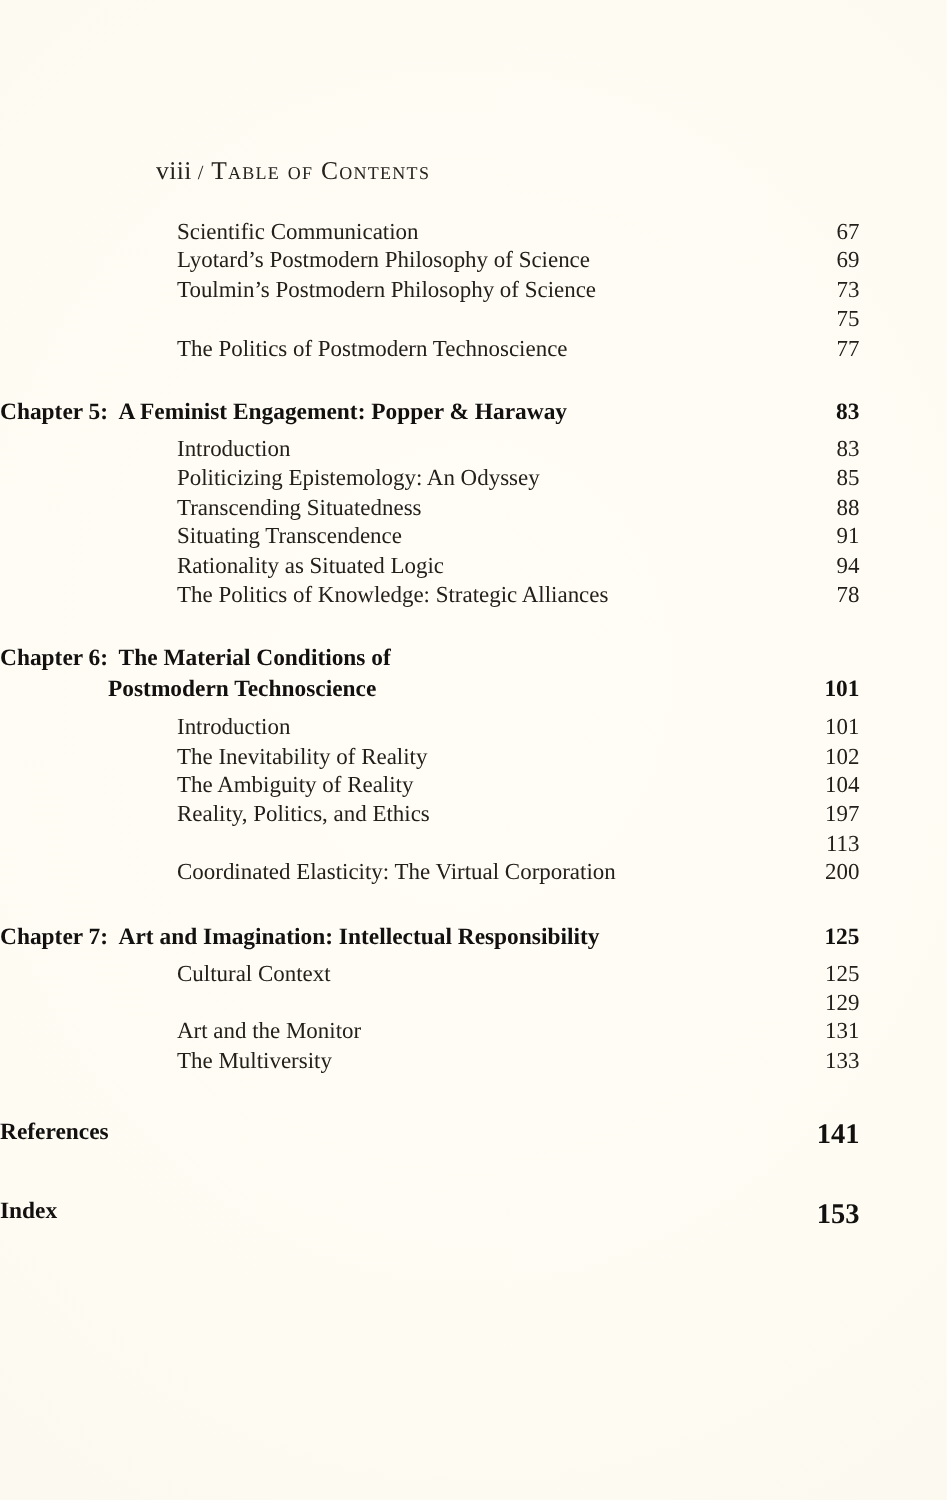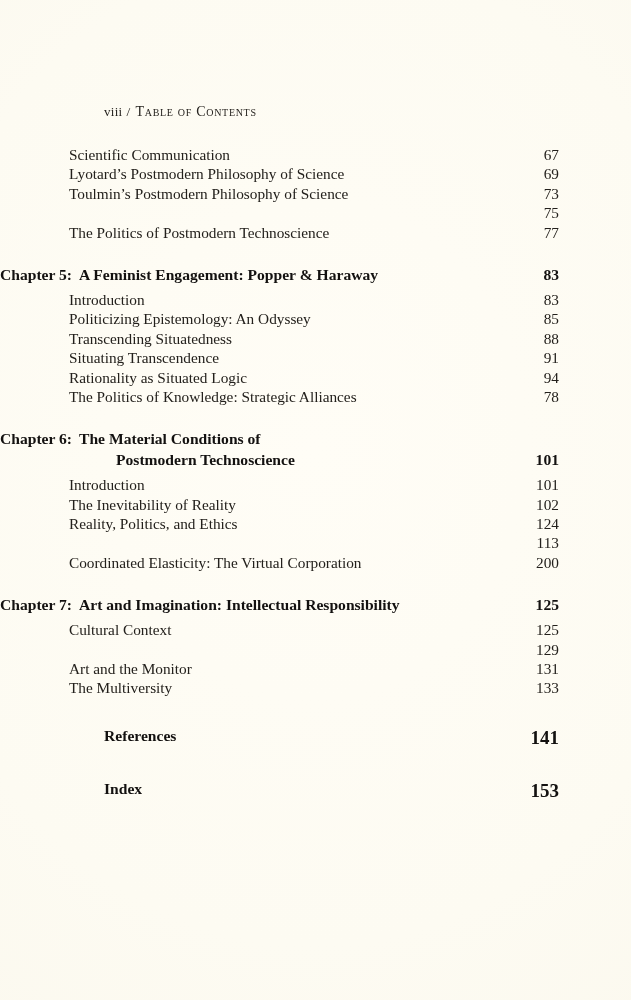--- a/index.html
+++ b/index.html
@@ -35,29 +35,29 @@
   .runhead {
     position: absolute;
     left: 104px;
     top: 104px;
     font-size: 13.5px;
     letter-spacing: 0.02em;
     white-space: nowrap;
     color: #26231f;
   }
   .runhead .folio {
-    font-size: 13px;
+    font-size: 17px;
   }
   .runhead .slash {
     margin: 0 5px 0 4px;
   }
   .runhead .smallcaps {
     font-variant: small-caps;
     letter-spacing: 0.05em;
-    font-size: 14px;
+    font-size: 17px;
     text-align: center;
   }
 
   
   .toc {
     position: absolute;
     left: 0;
     top: 146px;
     width: 631px;
   }
@@ -68,27 +68,27 @@
     align-items: baseline;
     height: 19.4px;
   }
 
   .row .label {
     white-space: nowrap;
   }
 
   .row .page-no {
     position: absolute;
-    right: 72px;
+    right: 58px;
     white-space: nowrap;
   }
 
   
   .entry .label {
-    padding-left: 69px;
+    padding-left: 118px;
     font-size: 15.3px;
     color: #23201c;
   }
   .entry .page-no {
     font-size: 15.3px;
     color: #23201c;
   }
 
   
   .chapter {
@@ -106,37 +106,36 @@
   }
   .chapter .chap-word {
     margin-right: 7px;
   }
 
   
   .chapter-cont {
     height: 21px;
   }
   .chapter-cont .label {
-    padding-left: 116px;
+    padding-left: 72px;
     font-size: 15.6px;
     font-weight: bold;
     color: #131110;
   }
   .chapter-cont .page-no {
     font-size: 15.6px;
     font-weight: bold;
     color: #131110;
   }
 
   
   .backmatter {
     height: 21px;
   }
   .backmatter .label {
-    padding-left: 104px;
     font-size: 15.6px;
     font-weight: bold;
     color: #131110;
   }
   .backmatter .page-no {
     font-size: 19px;
     font-weight: bold;
     color: #131110;
   }
 
@@ -217,22 +216,26 @@
       <div class="gap-small"></div>
       <div class="row entry">
         <span class="label">Introduction</span>
         <span class="page-no">101</span>
       </div>
       <div class="row entry">
         <span class="label">The Inevitability of Reality</span>
         <span class="page-no">102</span>
       </div>
       <div class="row entry">
+        <span class="label">The Ambiguity of Reality</span>
+        <span class="page-no">104</span>
+      </div>
+      <div class="row entry">
         <span class="label">Reality, Politics, and Ethics</span>
-        <span class="page-no">124</span>
+        <span class="page-no">197</span>
       </div>
       <div class="row entry">
         <span class="page-no">113</span>
       </div>
       <div class="row entry">
         <span class="label">Coordinated Elasticity: The Virtual Corporation</span>
         <span class="page-no">200</span>
       </div>
       <div class="gap-chapter"></div>
       <div class="row chapter">

